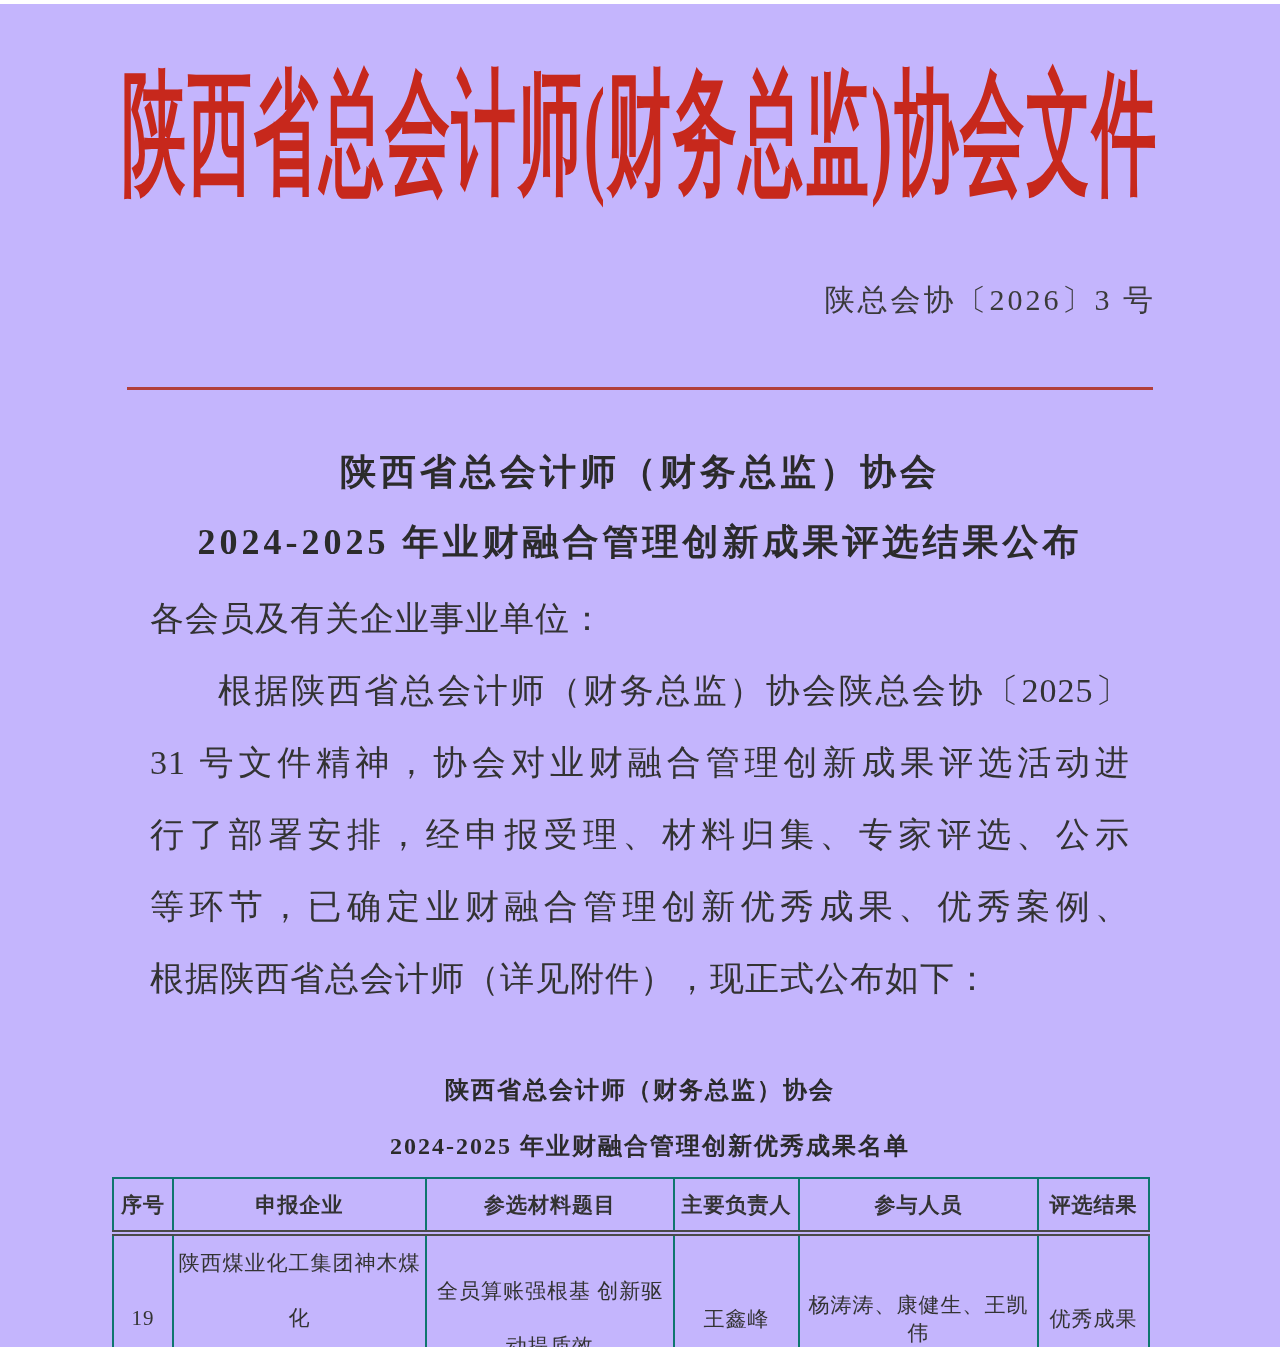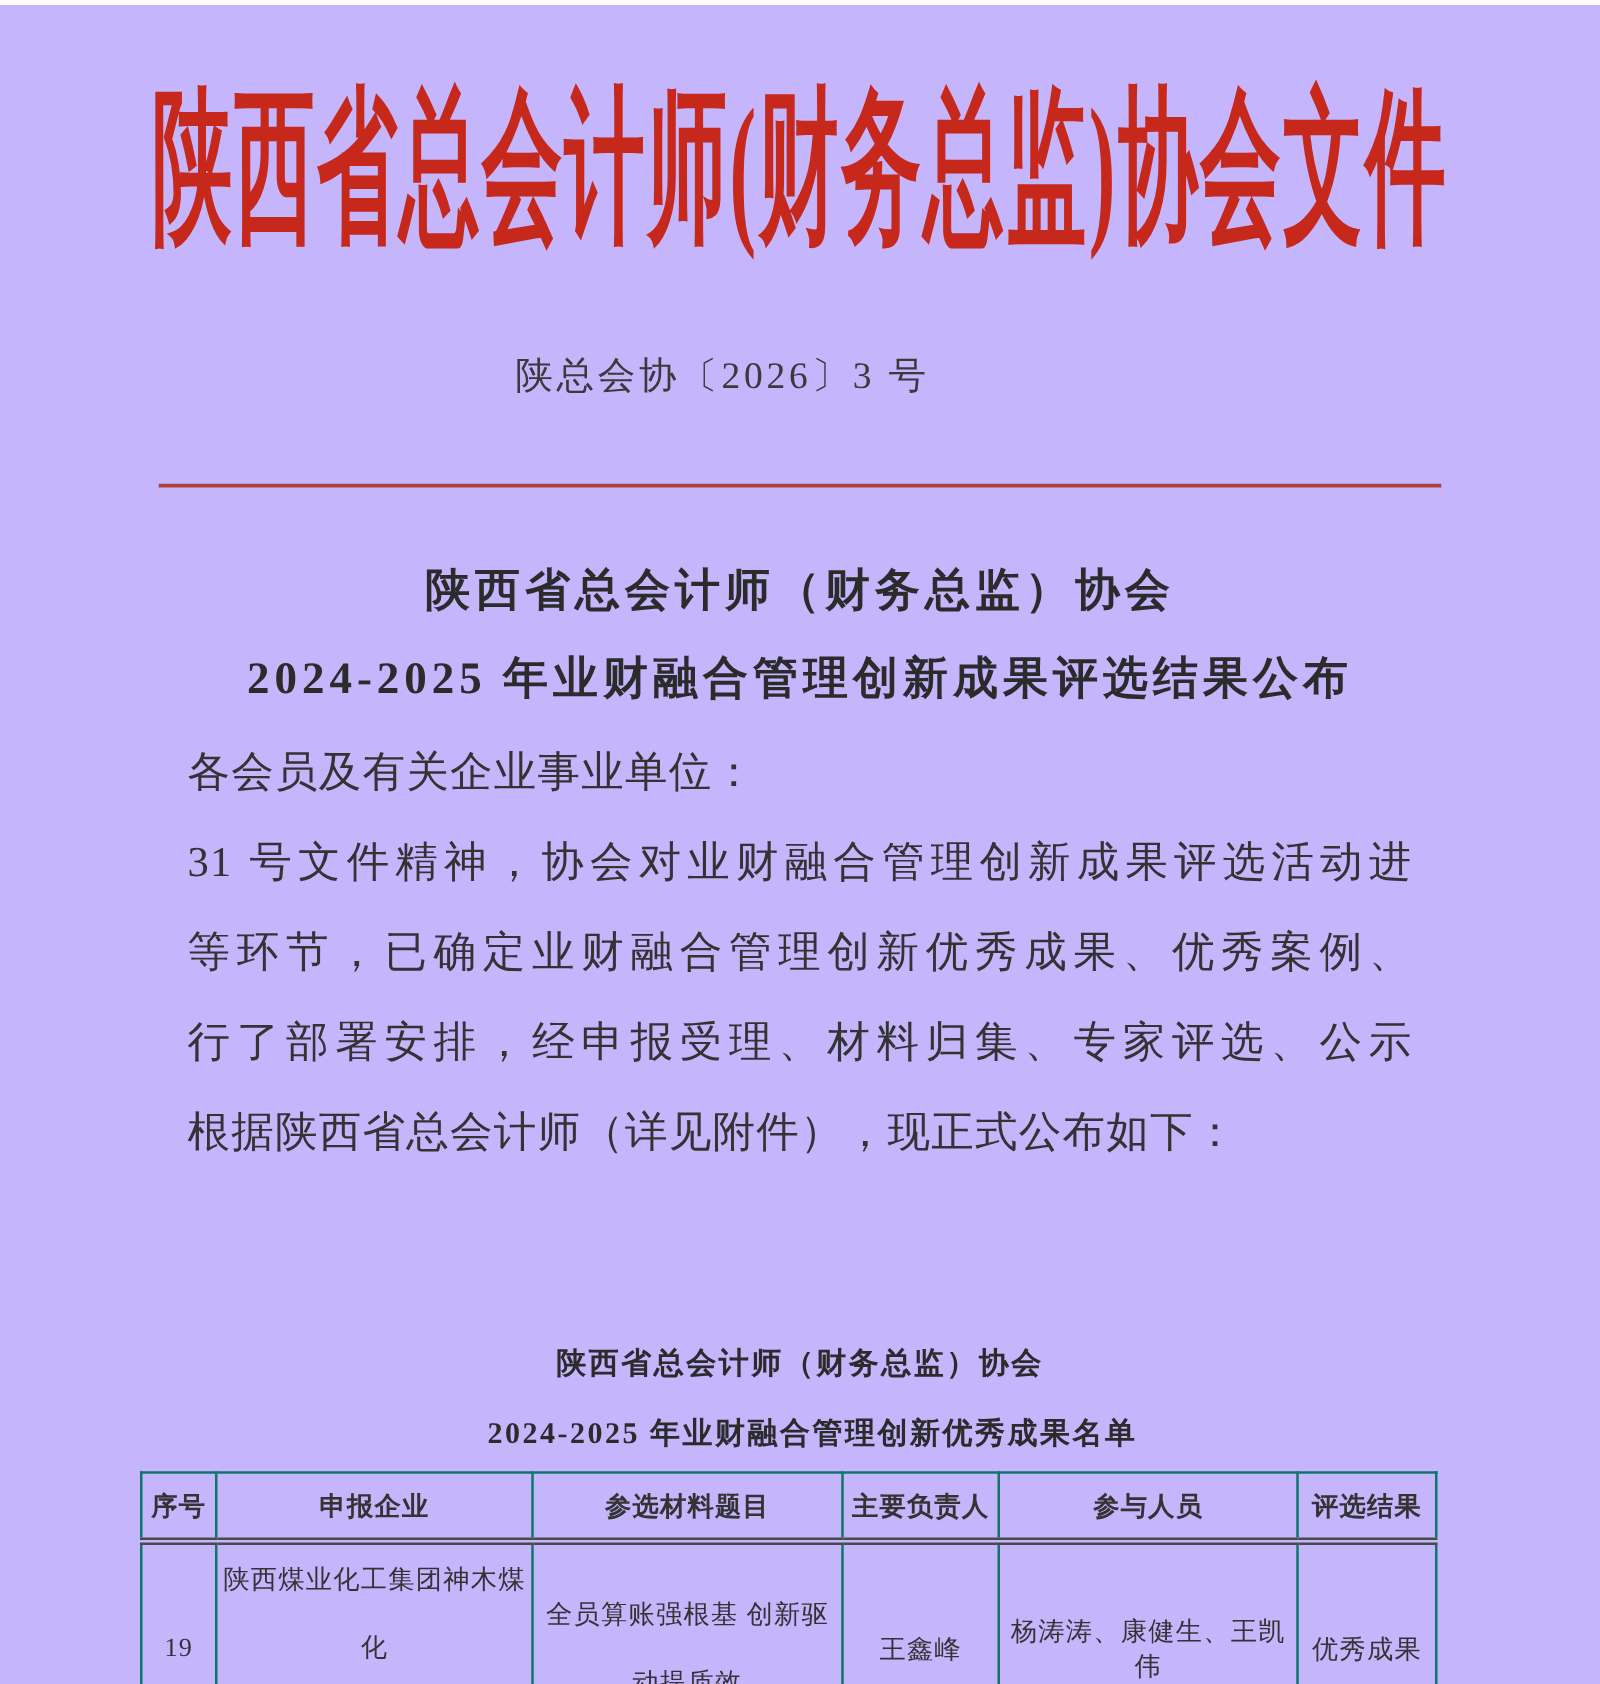--- a/index.html
+++ b/index.html
@@ -33,21 +33,21 @@
     line-height: 1;
     transform: scaleY(2.1);
     transform-origin: center top;
   }
 
   
   .doc-number {
     position: absolute;
     top: 276px; left: 0;
     width: 1156px;
-    text-align: center;
+    text-align: right;
     font-size: 30px;
     letter-spacing: 3px;
     color: #3a3a3a;
   }
 
   
   .red-rule {
     position: absolute;
     top: 383px; left: 127px;
     width: 1026px; height: 3px;
@@ -143,23 +143,24 @@
 
   <div class="doc-number">陕总会协〔2026〕3 号</div>
 
   <div class="red-rule"></div>
 
   <div class="notice-title l1">陕西省总会计师（财务总监）协会</div>
   <div class="notice-title l2">2024-2025 年业财融合管理创新成果评选结果公布</div>
 
   <div class="body-block">
     <div class="body-line">各会员及有关企业事业单位：</div>
+    <div class="body-line jst indent">根据陕西省总会计师（财务总监）协会陕总会协〔2025〕</div>
     <div class="body-line jst">31 号文件精神，协会对业财融合管理创新成果评选活动进</div>
+    <div class="body-line jst">行了部署安排，经申报受理、材料归集、专家评选、公示</div>
     <div class="body-line jst">等环节，已确定业财融合管理创新优秀成果、优秀案例、</div>
-    <div class="body-line jst">行了部署安排，经申报受理、材料归集、专家评选、公示</div>
     <div class="body-line">根据陕西省总会计师（详见附件），现正式公布如下：</div>
   </div>
 
   <div class="results-title l1">陕西省总会计师（财务总监）协会</div>
   <div class="results-title l2">2024-2025 年业财融合管理创新优秀成果名单</div>
 
   <table class="results-table">
     <colgroup>
       <col style="width:60px">
       <col style="width:253px">

